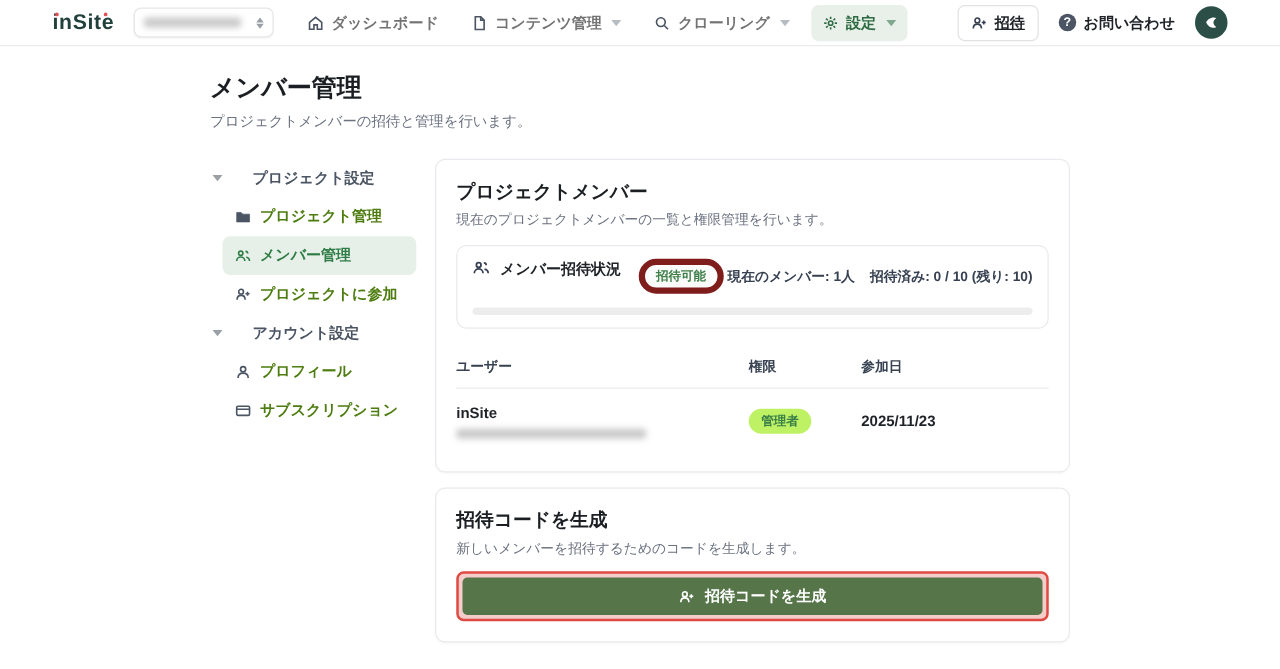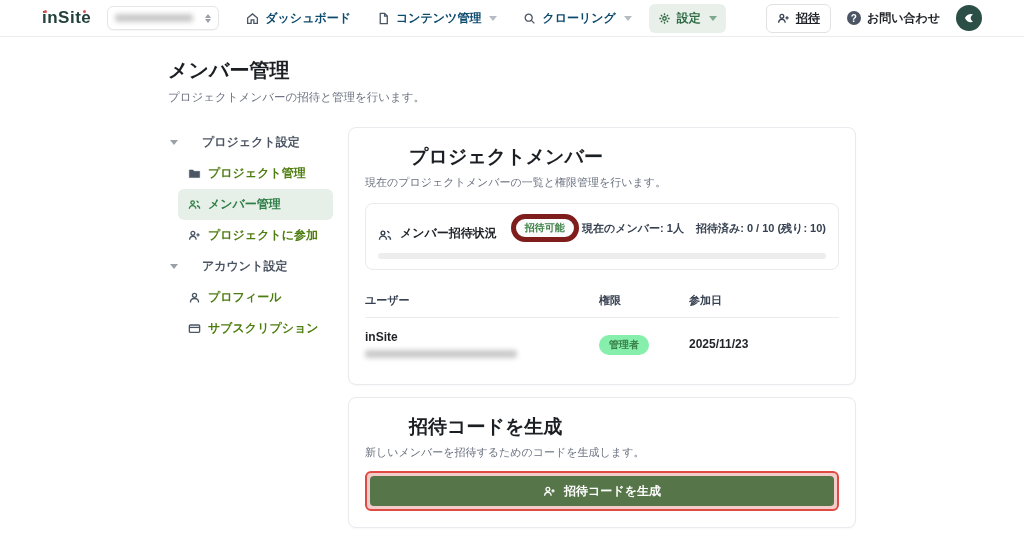--- a/index.html
+++ b/index.html
@@ -18,21 +18,21 @@
   .project-select { width:112px; height:24px; border:1px solid #e6e6e6; border-radius:6px;
     background:#fff; box-shadow:0 1px 1px rgba(0,0,0,.04); display:flex; align-items:center;
     justify-content:space-between; padding:0 7px; margin-right:18px; cursor:pointer; }
   .blurbar { background:#c9c9c9; border-radius:3px; filter:blur(2.5px); }
   .updown { display:flex; flex-direction:column; gap:1px; }
   .updown i { width:0; height:0; border-left:3px solid transparent; border-right:3px solid transparent; }
   .updown i.up { border-bottom:4px solid #9aa0a6; }
   .updown i.down { border-top:4px solid #9aa0a6; }
   .nav-links { display:flex; align-items:center; gap:8px; }
   .nav-item { display:flex; align-items:center; gap:6px; font-size:12px; font-weight:bold;
-    color:#0c4a6e; padding:6px 9px; border-radius:6px; cursor:pointer; white-space:nowrap; }
+    color:#737373; padding:6px 9px; border-radius:6px; cursor:pointer; white-space:nowrap; }
   .nav-item svg { stroke:#4b5563; }
   .nav-item .chev { margin-left:2px; }
   .nav-item.active { background:#e9f0ea; color:#2f6b44; }
   .nav-item.active svg { stroke:#2f6b44; }
   .nav-right { margin-left:auto; display:flex; align-items:center; gap:16px; }
   .invite-btn { display:flex; align-items:center; gap:6px; border:1px solid #e2e2e2;
     border-radius:6px; padding:5px 10px; font-size:12px; font-weight:bold; color:#1f2328;
     background:#fff; cursor:pointer;text-decoration:underline; }
   .contact { display:flex; align-items:center; gap:6px; font-size:12px; font-weight:bold; cursor:pointer; }
   .qmark { width:14px; height:14px; border-radius:50%; background:#4b5563; color:#fff;
@@ -56,46 +56,46 @@
   .side-item.active { background:#e7f0e8; color:#2f7d46; }
   .side-item.active svg { stroke:#2f7d46; }
   .chev-down { width:0; height:0; border-left:4px solid transparent; border-right:4px solid transparent;
     border-top:5px solid #9aa0a6; }
 
   
   .main-col { flex:1; min-width:0; }
   .card { border:1px solid #e8eaed; border-radius:8px; background:#fff; padding:16px;
     box-shadow:0 1px 2px rgba(0,0,0,.03); }
   .card + .card { margin-top:12px; }
-  .card-title { font-size:19px; font-weight:bold; color:#1b1f23;margin-left:44px; }
+  .card-title { font-size:15px; font-weight:bold; color:#1b1f23; }
   .card-sub { font-size:11px; color:#6b7280; margin-top:5px; }
 
   .status-box { border:1px solid #e8eaed; border-radius:8px; padding:10px 12px; margin-top:13px; }
   .status-row { display:flex; align-items:center; }
-  .status-label { display:flex; align-items:flex-end; gap:8px; font-size:12px; font-weight:bold; }
+  .status-label { display:flex; align-items:flex-start; gap:8px; font-size:12px; font-weight:bold; }
   .status-label svg { stroke:#374151; }
   .badge-outline { font-size:10px; color:#3f8048; background:#fbfbfb; border:5px solid #7f1d1d;
     border-radius:999px; padding:2px 9px; margin-left:6px; font-weight:bold; }
   .status-stats { margin-left:auto; font-size:11px; font-weight:bold; color:#374151;
     display:flex; gap:12px; white-space:nowrap; }
   .progress-track { margin-top:11px; height:6px; background:#ededed; border-radius:3px;
     overflow:hidden; }
   .progress-fill { height:100%; width:0%; background:#2f7d46; border-radius:3px; }
 
   .table { margin-top:15px; }
   .t-head { display:flex; align-items:center; font-size:11px; font-weight:bold; color:#374151;
     padding:8px 0 9px 0; border-bottom:1px solid #ececec; }
   .t-row { display:flex; align-items:center; padding:12px 0 10px 0; }
   .col-user { width:234px; flex:none; }
   .col-role { width:90px; flex:none; }
   .col-date { flex:1; }
   .user-name { font-size:12px; font-weight:bold; }
   .user-email { width:152px; height:8px; margin-top:6px; }
   .badge-green { display:inline-block; font-size:10px; font-weight:bold; color:#3a8048;
-    background:#86efac; border-radius:999px; padding:3px 10px; }
+    background:#bef264; border-radius:999px; padding:3px 10px; }
   .join-date { font-size:12px; font-weight:bold; }
 
   .highlight-wrap { margin-top:11px; border:2px solid #df4a42; background:#f4cdca;
     border-radius:6px; padding:3px; }
   .gen-btn { width:100%; height:30px; background:#567549; border:none; border-radius:4px;
     color:#fff; font-size:12px; font-weight:bold; display:flex; align-items:center;
     justify-content:center; gap:8px; cursor:pointer;
     font-family:"Liberation Sans","DejaVu Sans",sans-serif; }
   .gen-btn svg { stroke:#fff; }
 </style>

